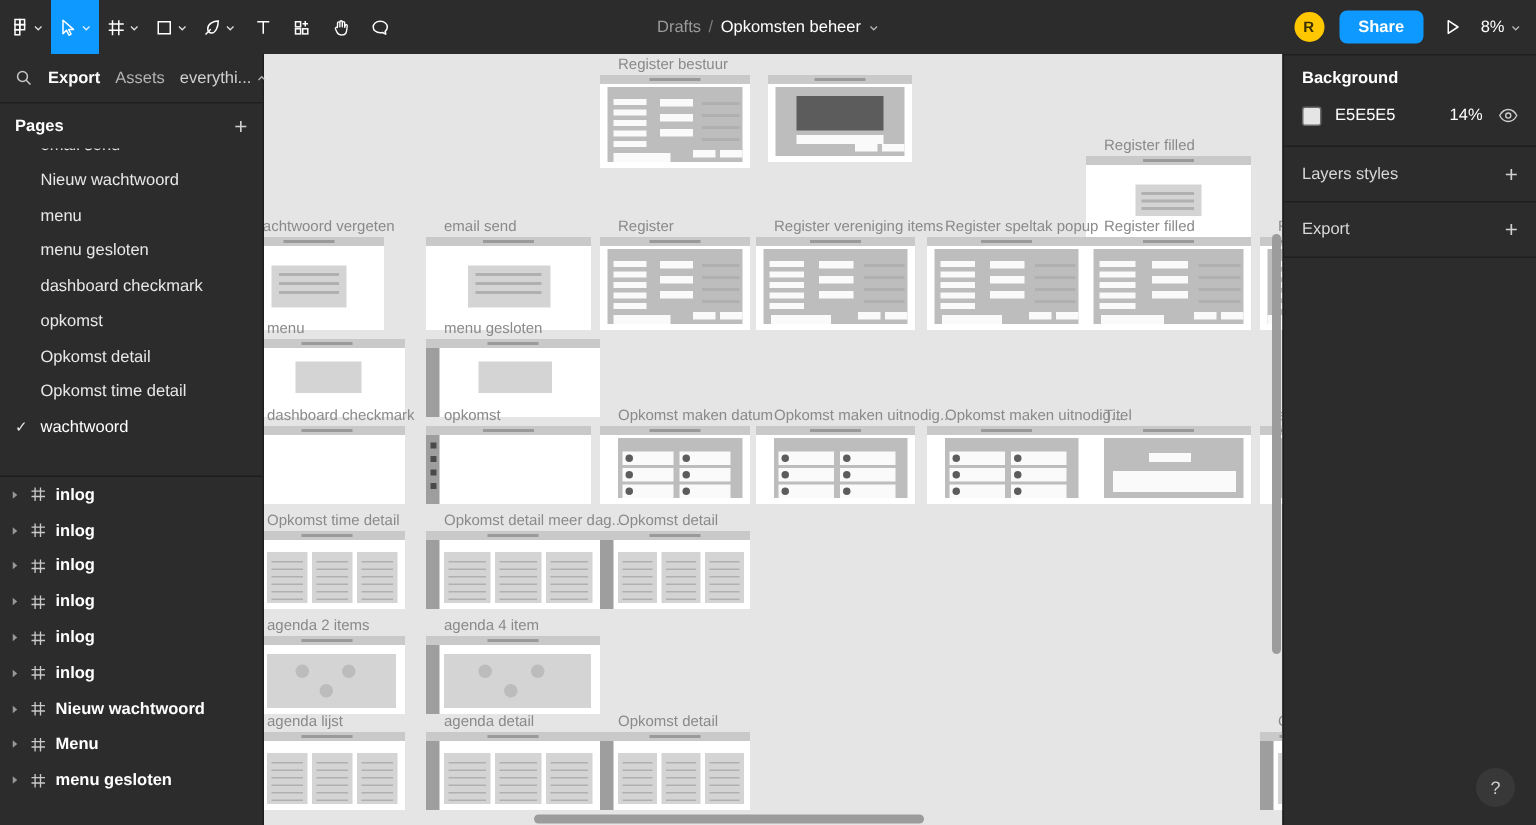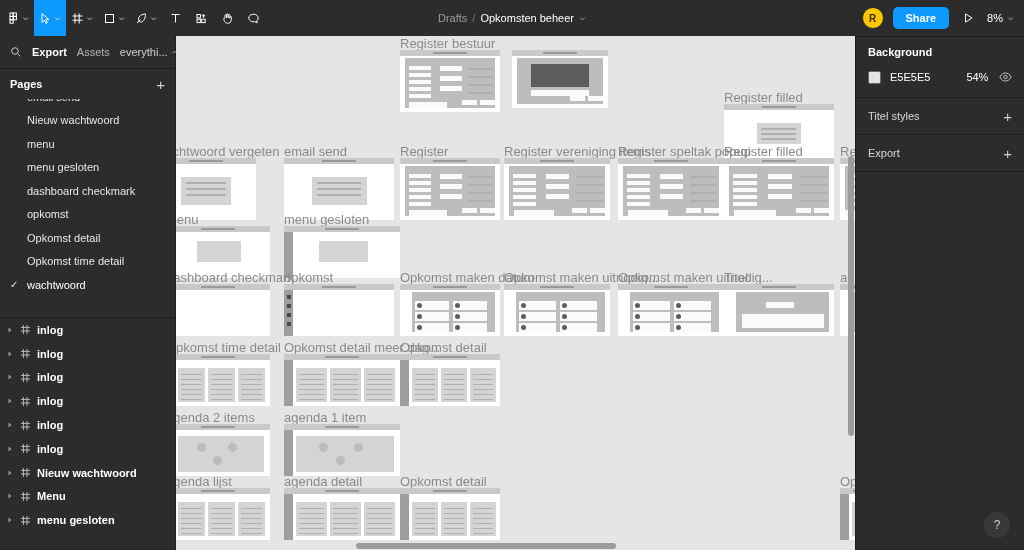--- a/index.html
+++ b/index.html
@@ -118,22 +118,22 @@
 
   
   .canvas {
     position: absolute; top: 36px; left: 176px;
     width: 679px; height: 514px;
     background: #e5e5e5;
     overflow: hidden;
   }
   .frame { position: absolute; }
   .frame-label {
-    position: absolute; bottom: 100%; left: 0;
-    font-size: 13px; color: #8a8a8a;
+    position: absolute; bottom: 100%; left: 12px;
+    font-size: 10px; color: #8a8a8a;
     white-space: nowrap; line-height: 13px;
     cursor: pointer;
   }
   .frame-body {
     background: #ffffff; width: 100%; height: 100%;
     overflow: hidden; position: relative;
   }
   .fr-topbar { position: absolute; top: 0; left: 0; right: 0; height: 6px; background: #c9c9c9; }
   .fr-topbar::after {
     content: ''; position: absolute; left: 50%; top: 2px;
@@ -911,21 +911,21 @@
           <div class="frame-label">agenda 2 items</div>
           <div class="frame-body">
             <div class="fr-topbar" style=""></div>
             <div class="fr-box" style="left:12px;top:12px;right:6px;bottom:4px;"></div>
             <div class="fr-circ" style="left:31px;top:19px;width:9px;height:9px;"></div>
             <div class="fr-circ" style="left:62px;top:19px;width:9px;height:9px;"></div>
             <div class="fr-circ" style="left:47px;top:32px;width:9px;height:9px;"></div>
           </div>
         </div>
         <div class="frame" style="left: 108px; top: 388px; width: 116px; height: 52px;">
-          <div class="frame-label">agenda 1 item</div>
+          <div class="frame-label">agenda 4 item</div>
           <div class="frame-body">
             <div class="fr-topbar" style=""></div>
             <div class="fr-nav" style=""></div>
             <div class="fr-box" style="left:12px;top:12px;right:6px;bottom:4px;"></div>
             <div class="fr-circ" style="left:35px;top:19px;width:9px;height:9px;"></div>
             <div class="fr-circ" style="left:70px;top:19px;width:9px;height:9px;"></div>
             <div class="fr-circ" style="left:52px;top:32px;width:9px;height:9px;"></div>
           </div>
         </div>
         <div class="frame" style="left: -10px; top: 452px; width: 104px; height: 52px;">
@@ -1025,33 +1025,33 @@
   </div>
 
   <div class="rpanel">
     <div class="sb-divider"></div>
 
     <div class="rp-section">
       <div class="rp-title">Background</div>
       <div class="rp-row">
         <span class="swatch"></span>
         <span class="hexval">E5E5E5</span>
-        <span class="opval">54%</span>
+        <span class="opval">14%</span>
         <span class="eye">
           <svg width="13" height="10" viewBox="0 0 13 10">
               <path d="M.8 5 C2.5 1.8 4.5 1 6.5 1 C8.5 1 10.5 1.8 12.2 5 C10.5 8.2 8.5 9 6.5 9 C4.5 9 2.5 8.2 .8 5 Z" fill="none" stroke="#cfcfcf" stroke-width=".9"></path>
               <circle cx="6.5" cy="5" r="1.7" fill="none" stroke="#cfcfcf" stroke-width=".9"></circle>
             </svg>
         </span>
       </div>
     </div>
     <div class="sb-divider"></div>
 
     <div class="rp-simple">
-      <span>Titel styles</span>
+      <span>Layers styles</span>
       <span class="rp-plus">+</span>
     </div>
     <div class="sb-divider"></div>
 
     <div class="rp-simple">
       <span>Export</span>
       <span class="rp-plus">+</span>
     </div>
     <div class="sb-divider"></div>
 

